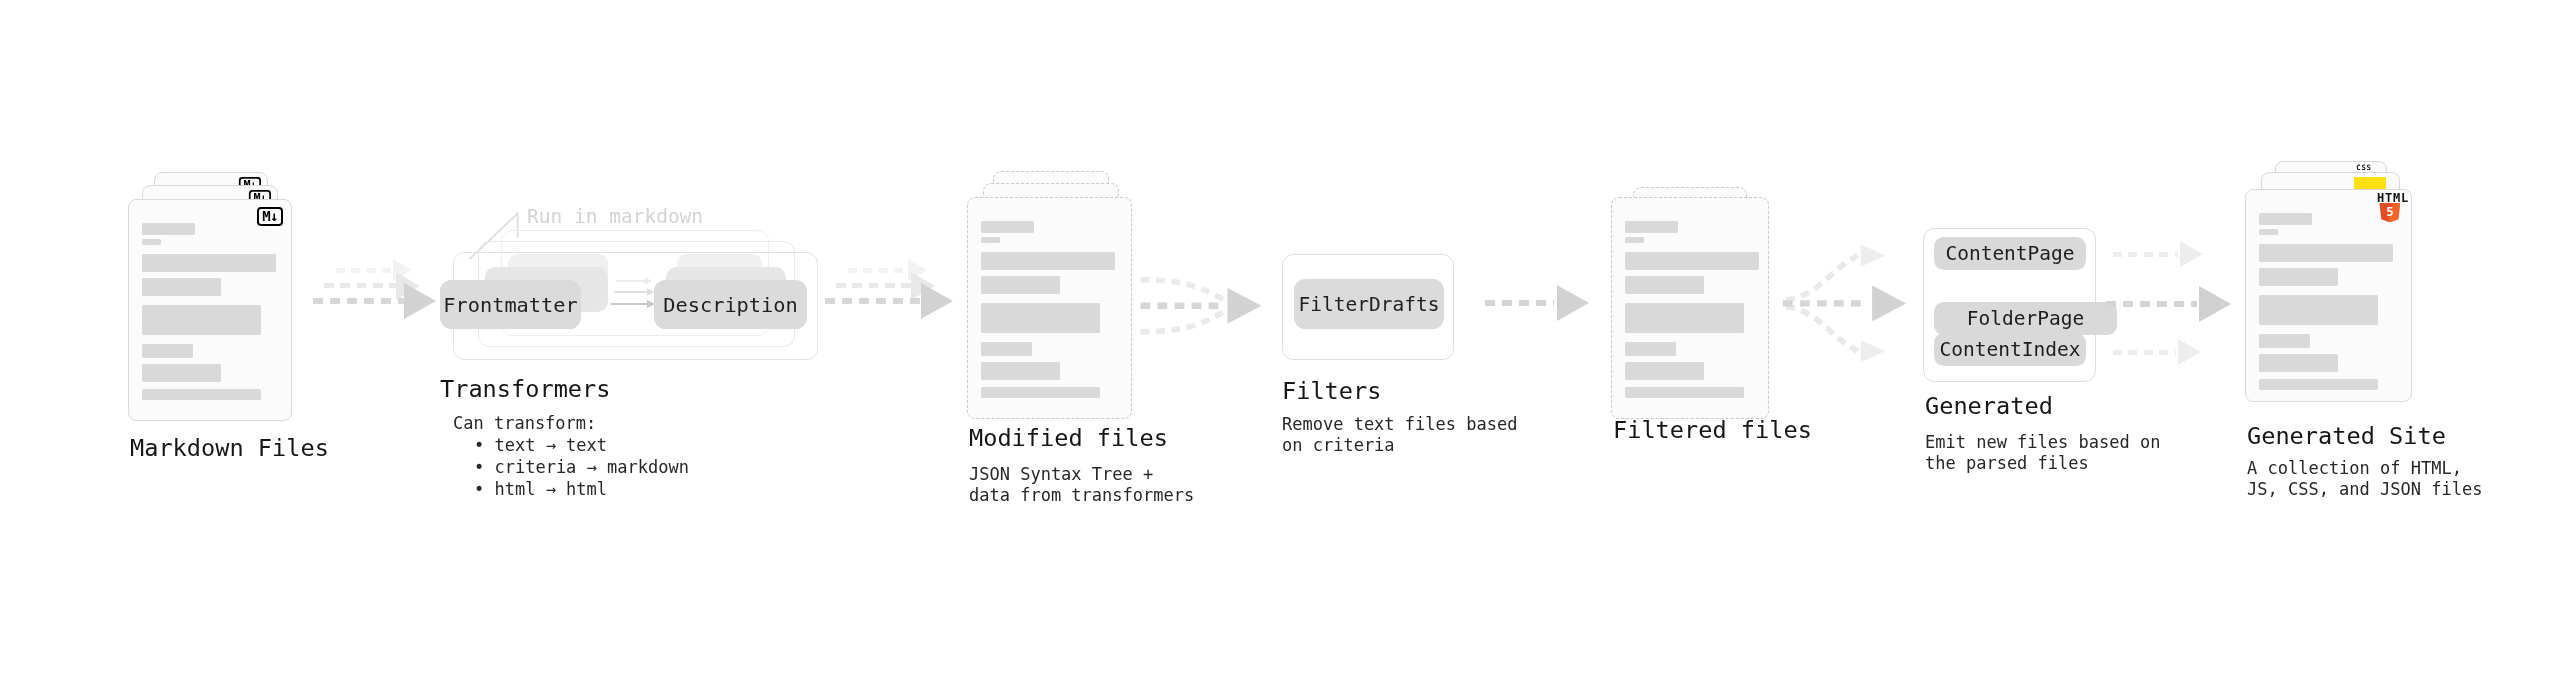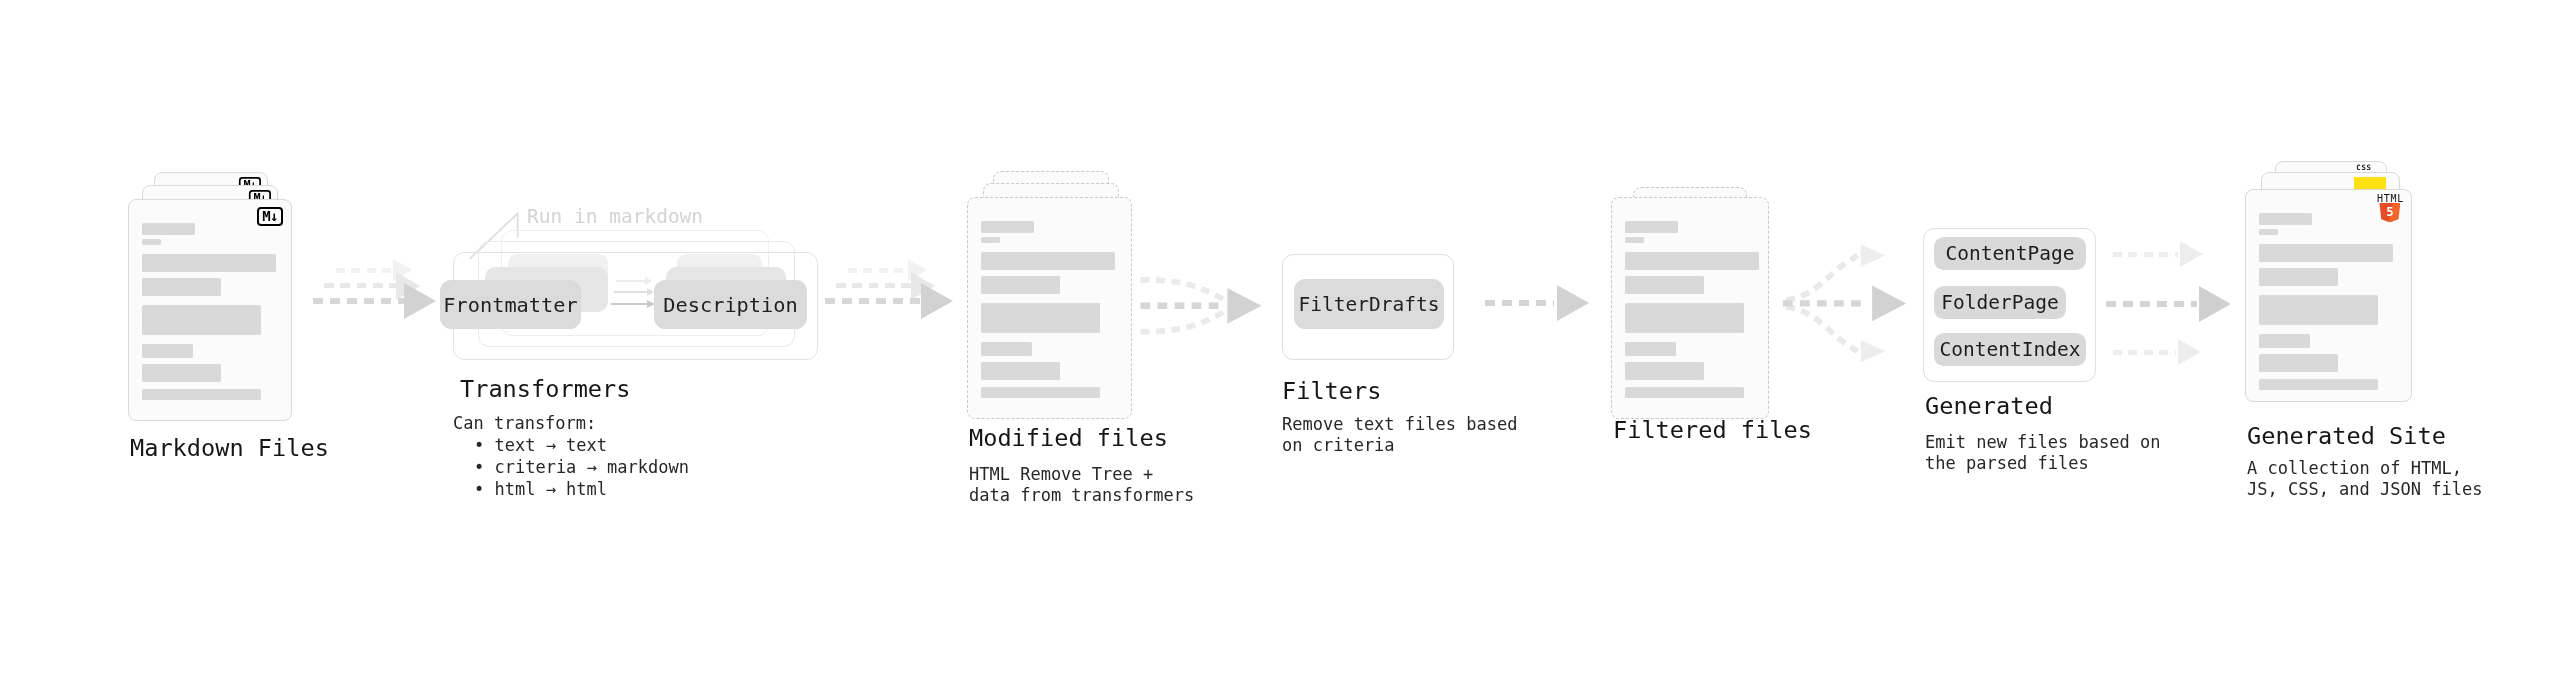--- a/index.html
+++ b/index.html
@@ -51,21 +51,21 @@
 
   
   .md-badge{position:absolute;top:7.3px;right:8.1px;border:2.4px solid #000;border-radius:4.1px;background:#fff;
             font-weight:bold;font-size:14px;line-height:14.6px;padding:0 3.3px;color:#000;letter-spacing:-0.8px}
   .md-badge.sm{transform:scale(.85);transform-origin:top right;top:4.1px;right:6.5px}
   .js-badge{position:absolute;top:4.1px;right:13px;width:32.5px;height:13px;background:#ffe013}
   .css-badge{position:absolute;top:1.6px;right:9.8px;width:24.4px;text-align:center}
   .css-badge .t{font-size:7.3px;font-weight:bold;letter-spacing:0.8px;color:#111;line-height:8.1px}
   .css-badge .bar{height:2.4px;background:#2e6be5;margin-top:0.8px}
   .html5-badge{position:absolute;top:4.9px;right:8.1px;width:26px;text-align:center}
-  .html5-badge .t{font-size:10px;font-weight:normal;color:#111;letter-spacing:0.8px;line-height:7.3px}
+  .html5-badge .t{font-size:12px;font-weight:bold;color:#111;letter-spacing:0.8px;line-height:7.3px}
   .html5-badge .shield{width:21px;height:19.5px;margin:0.8px auto 0;background:linear-gradient(105deg,#e44d26 55%,#f16529 55%);
      clip-path:polygon(0 0,100% 0,91% 83%,50% 100%,9% 83%);color:#fff;font-size:12.2px;font-weight:bold;line-height:18px}
 </style>
 </head>
 <body>
 
 <div class="canvas">
 
   <div>
     <div class="card" style="left:154px;top:172px;width:114px;height:222px">
@@ -130,21 +130,21 @@
       <div class="hd" style="left:32.5px;top:0;border-left:7.3px solid #e0e0e0"></div>
     </div>
     <div class="sarrow" style="left:611px;top:300px;width:46px;height:8.1px">
       <div class="ln" style="width:36px;background:#c9c9c9"></div>
       <div class="hd" style="left:36px;top:0;border-left:8.1px solid #c9c9c9"></div>
     </div>
 
     <div class="gbox" style="left:440px;top:280px;width:141px;height:49px">Frontmatter</div>
     <div class="gbox" style="left:654px;top:280px;width:153px;height:49px">Description</div>
 
-    <div class="title" style="left:460px;top:375px">Transformers</div>
+    <div class="title" style="left:440px;top:375px">Transformers</div>
     <div class="sub" style="left:453px;top:413px">Can transform:</div>
     <div class="bullets" style="left:453px;top:434px">
       <div>• text → text</div>
       <div>• criteria → markdown</div>
       <div>• html → html</div>
     </div>
   </div>
 
   <div class="abs" style="left:825px;top:247px;width:138px;height:81px">
     <div class="harrow" style="left:23px;top:12.2px;width:81px;height:23px">
@@ -171,21 +171,21 @@
           <i></i>
           <i></i>
           <i></i>
           <i></i>
           <i></i>
           <i></i>
         </div>
     </div>
     <div class="title" style="left:969px;top:424px">Modified files</div>
     <div class="sub" style="left:969px;top:464px">
-      <div>HTML Remove Tree +</div>
+      <div>JSON Syntax Tree +</div>
       <div>data from transformers</div>
     </div>
   </div>
 
   <svg class="abs" style="left:1134px;top:244px" width="138" height="126" viewBox="0 0 170 155">
     <path d="M8 44 C55 44 78 50 110 68" stroke="#eaeaea" stroke-width="7" fill="none" stroke-dasharray="11 8"></path>
     <path d="M8 108 C55 108 78 102 110 84" stroke="#eaeaea" stroke-width="7" fill="none" stroke-dasharray="11 8"></path>
     <path d="M8 76 H105" stroke="#d6d6d6" stroke-width="8" fill="none" stroke-dasharray="12 9"></path>
     <polygon points="115,54 157,76 115,98" fill="#d2d2d2"></polygon>
   </svg>
@@ -227,21 +227,21 @@
     <polygon points="102,5 132,19 102,33" fill="#ededed"></polygon>
     <path d="M10 82 C50 88 62 116 90 132 L98 137" stroke="#e9e9e9" stroke-width="7" fill="none" stroke-dasharray="11 8"></path>
     <polygon points="102,123 132,137 102,151" fill="#ededed"></polygon>
     <path d="M6 78 H108" stroke="#d6d6d6" stroke-width="8" fill="none" stroke-dasharray="12 9"></path>
     <polygon points="116,56 158,78 116,100" fill="#d2d2d2"></polygon>
   </svg>
 
   <div>
     <div class="frame solidbg" style="left:1923px;top:228px;width:173px;height:154px"></div>
     <div class="pill" style="left:1934px;top:237px;width:152px;height:33px">ContentPage</div>
-    <div class="pill" style="left:1934px;top:286px;width:132px;height:33px">FolderPage</div>
+    <div class="pill" style="left:1934px;top:302px;width:183px;height:33px">FolderPage</div>
     <div class="pill" style="left:1934px;top:333px;width:152px;height:33px">ContentIndex</div>
     <div class="title" style="left:1925px;top:392px">Generated</div>
     <div class="sub" style="left:1925px;top:432px">
       <div>Emit new files based on</div>
       <div>the parsed files</div>
     </div>
   </div>
 
   <div>
     <div class="harrow" style="left:2113px;top:241px;width:93px;height:26px">

